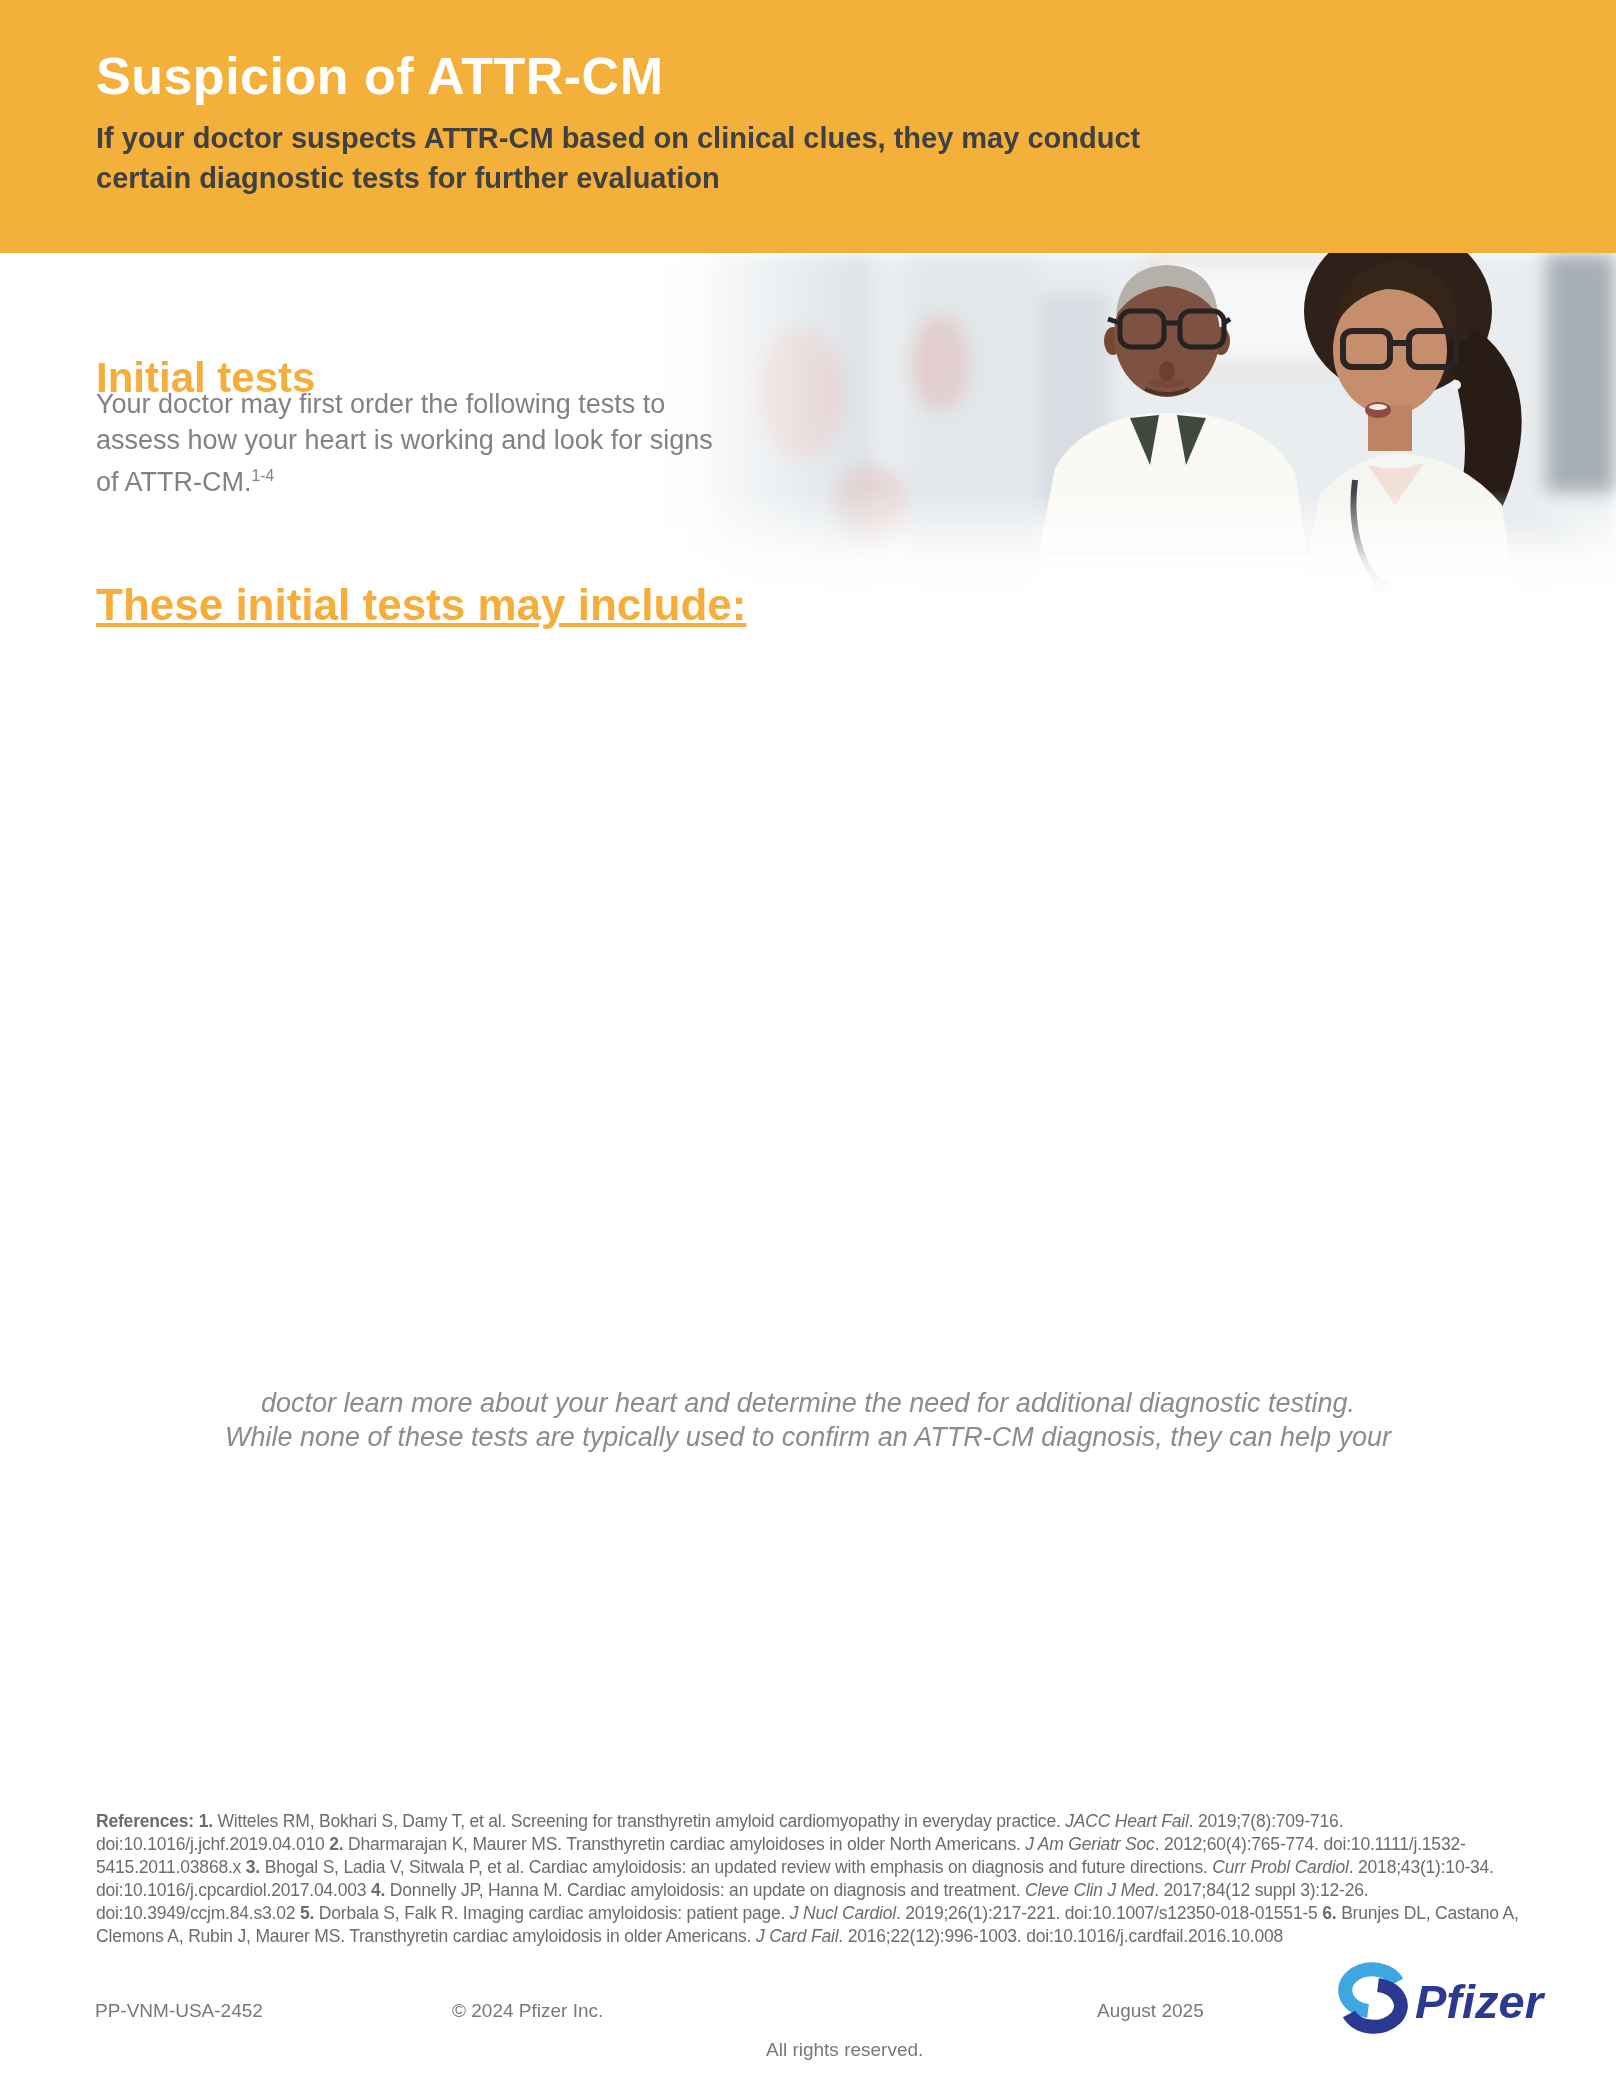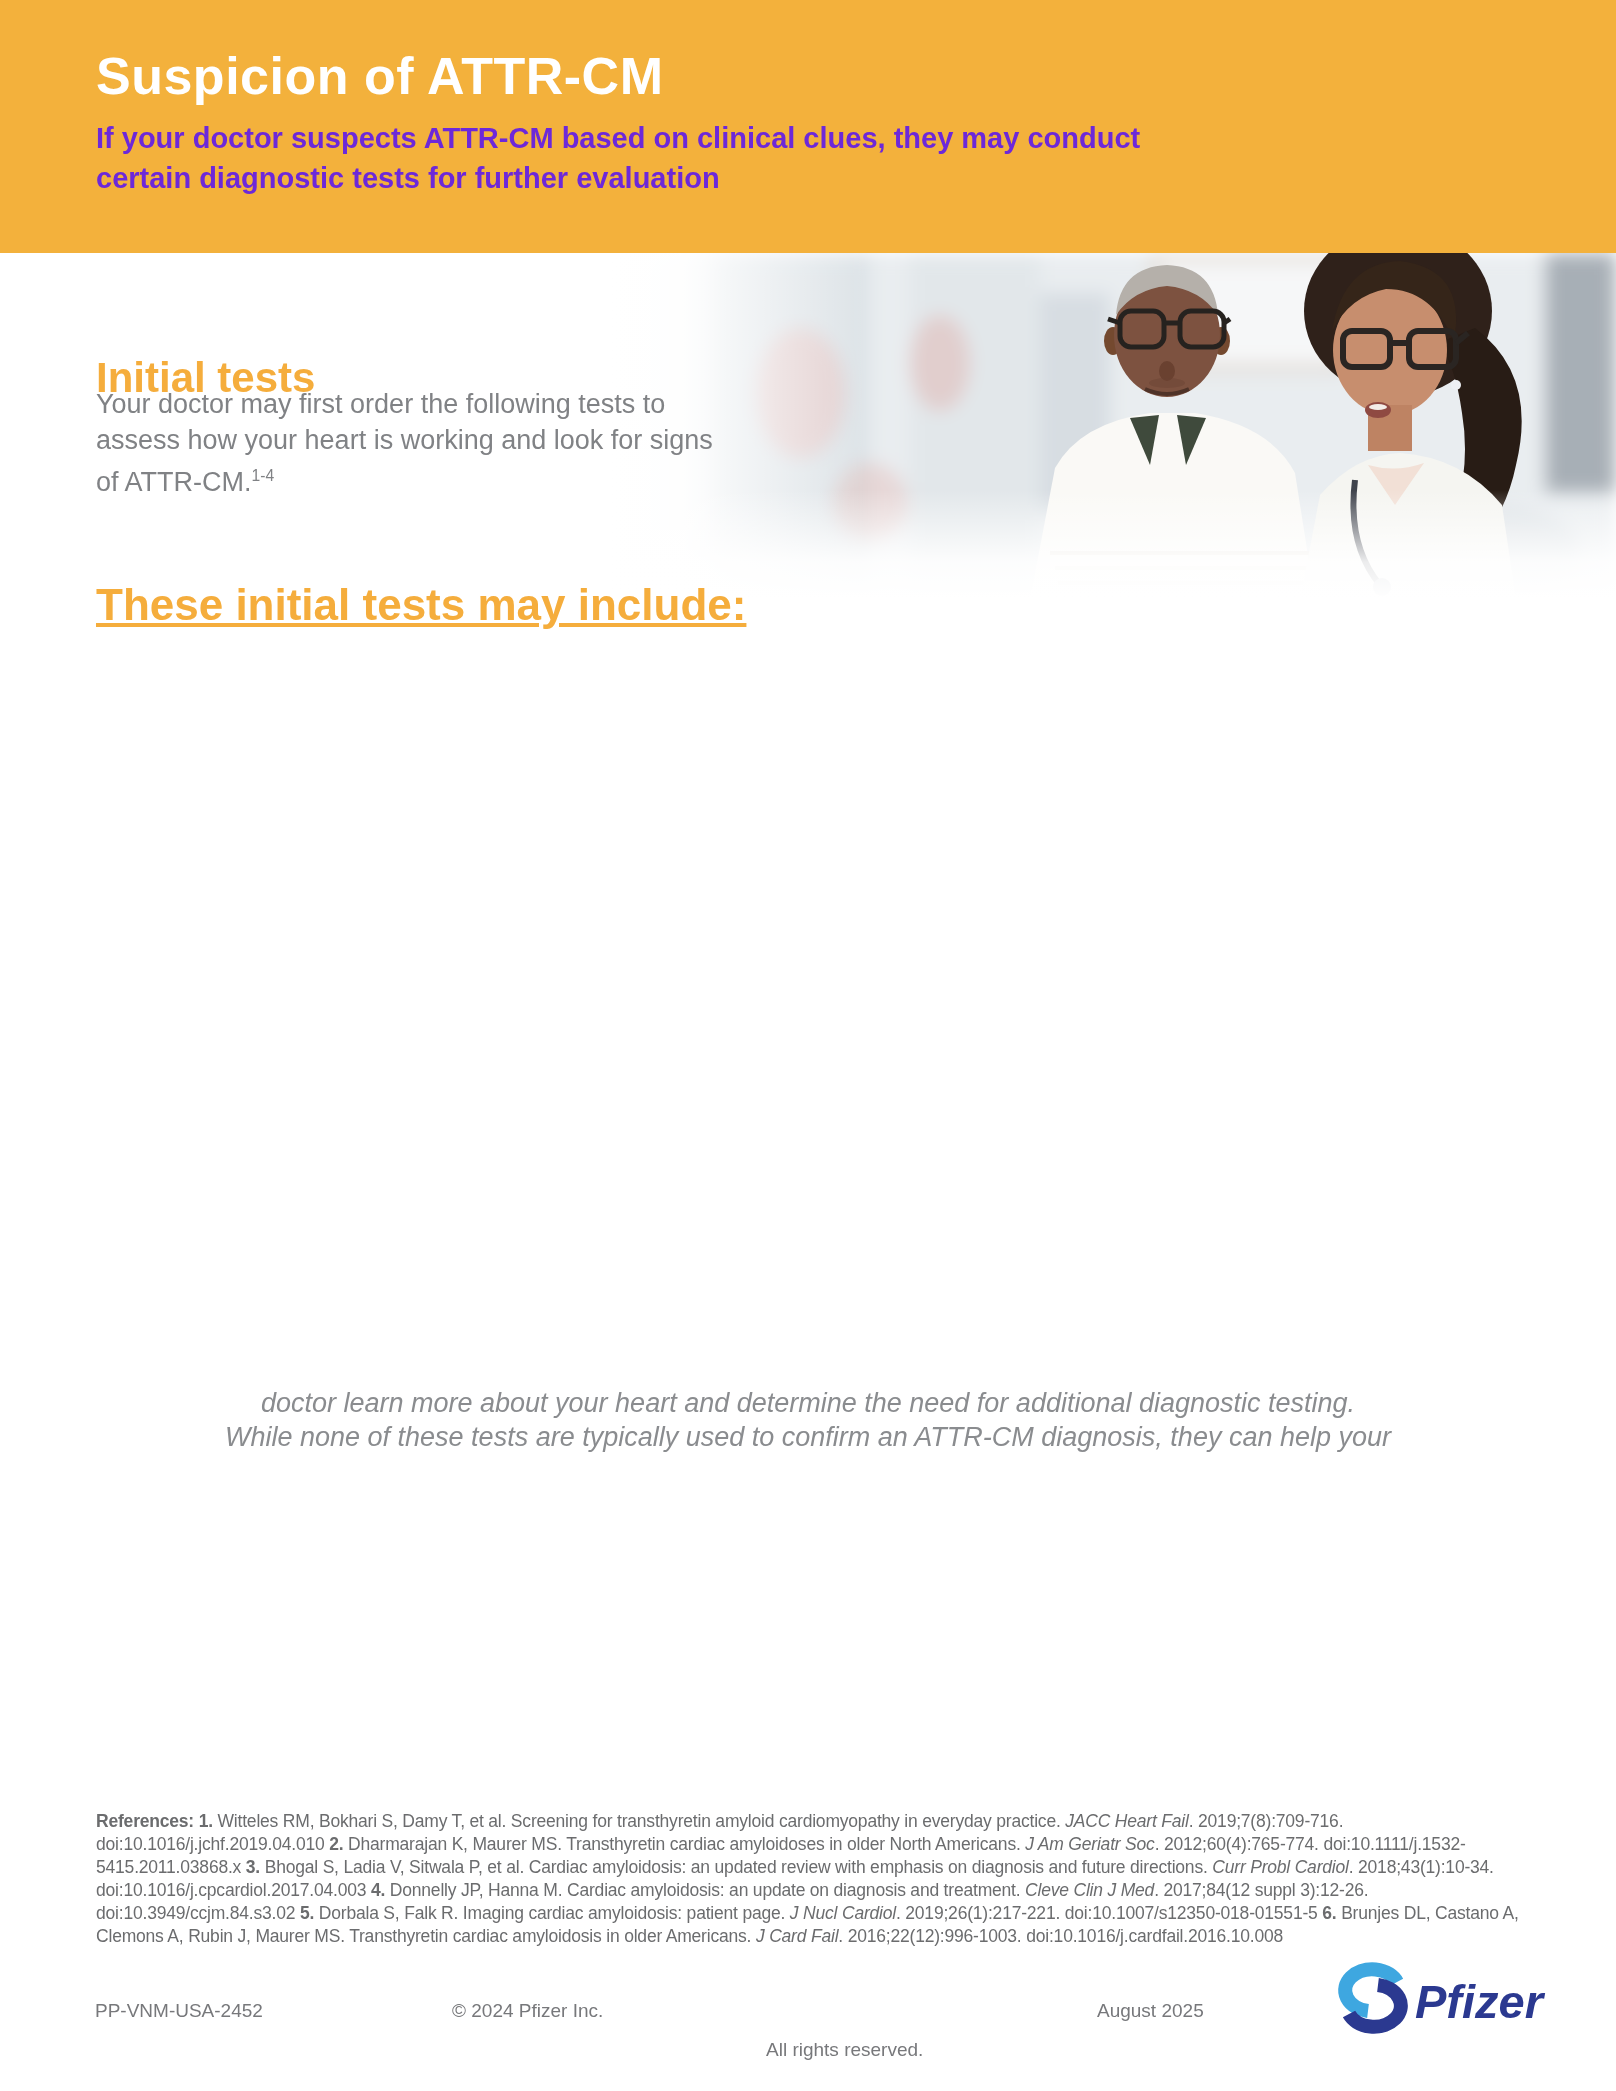--- a/index.html
+++ b/index.html
@@ -15,21 +15,21 @@
     position:absolute;left:0;top:0;width:1616px;height:253px;
     background:#F3B13C;
   }
   .page-title{
     position:absolute;left:96px;top:46px;
     font-size:52px;font-weight:700;color:#ffffff;
     letter-spacing:0.5px;white-space:nowrap;
   }
   .page-subtitle{
     position:absolute;left:96px;top:118px;
-    font-size:29px;font-weight:700;color:#6d28d9;
+    font-size:29px;font-weight:700;color:#404040;
     line-height:40px;white-space:nowrap;
   }
   
   .photo{
     position:absolute;left:610px;top:253px;width:1006px;height:347px;
     overflow:hidden;
   }
   .photo svg{display:block;}
   .fade-left{
     position:absolute;left:0;top:0;width:260px;height:347px;

